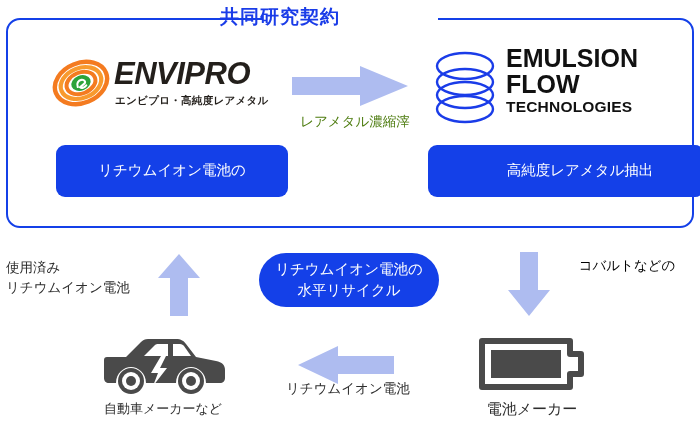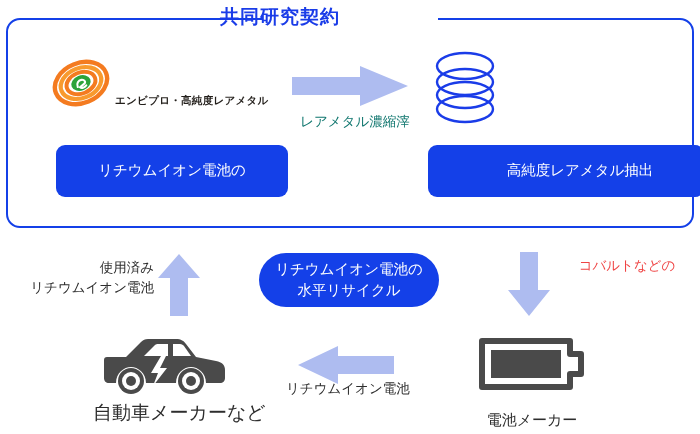--- a/index.html
+++ b/index.html
@@ -95,21 +95,21 @@
     width: 116px;
     height: 40px;
   }
   #transfer-caption {
     position: absolute;
     left: 280px;
     top: 113px;
     width: 150px;
     text-align: center;
     font-size: 13.5px;
-    color: #0f766e;
+    color: #4d7c0f;
     white-space: nowrap;
   }
 
   
   #emulsion-logo {
     position: absolute;
     left: 434px;
     top: 46px;
     width: 230px;
     height: 84px;
@@ -192,34 +192,34 @@
     top: 346px;
     width: 96px;
     height: 38px;
   }
 
   #label-used-battery {
     position: absolute;
     left: 6px;
     top: 258px;
     width: 148px;
-    text-align: right;
+    text-align: left;
     font-size: 13.5px;
     line-height: 1.5;
     color: #2d2d2d;
   }
   #label-cobalt {
     position: absolute;
     left: 556px;
     top: 256px;
     width: 142px;
     text-align: center;
     font-size: 13.5px;
     line-height: 1.5;
-    color: #ef4444;
+    color: #000000;
   }
   #label-lib-flow {
     position: absolute;
     left: 286px;
     top: 380px;
     width: 122px;
     text-align: center;
     font-size: 13.5px;
     color: #2d2d2d;
     white-space: nowrap;
@@ -257,34 +257,33 @@
     width: 110px;
     height: 62px;
   }
 
   #label-car-maker {
     position: absolute;
     left: 93px;
     top: 400px;
     width: 140px;
     text-align: center;
-    font-size: 19px;
+    font-size: 13px;
     color: #2d2d2d;
     white-space: nowrap;
   }
   #label-battery-maker {
     position: absolute;
     left: 462px;
     top: 400px;
     width: 140px;
     text-align: center;
     font-size: 15px;
     color: #2d2d2d;
     white-space: nowrap;
-    margin-top: 11px;
   }
 
   .twoline span { display: block; }
 </style>
 </head>
 <body>
 
 <div id="contract-panel"></div>
 <div id="contract-title-gap"></div>
 <div id="contract-title">共同研究契約</div>
@@ -294,38 +293,44 @@
     <svg width="58" height="58" viewBox="0 0 58 58" xmlns="http://www.w3.org/2000/svg">
       <g transform="rotate(-22 29 29)">
         <ellipse cx="29" cy="29" rx="27" ry="20" fill="none" stroke="#f47b20" stroke-width="4.4"></ellipse>
         <ellipse cx="29" cy="29" rx="21" ry="15" fill="none" stroke="#f89a2e" stroke-width="4.2"></ellipse>
         <ellipse cx="29" cy="29" rx="15" ry="10.5" fill="none" stroke="#f47b20" stroke-width="4"></ellipse>
         <ellipse cx="29" cy="29" rx="10" ry="7.5" fill="#2ca33a"></ellipse>
         <path d="M24.5 31.5 C24.5 27.5 27.5 25.5 30.5 26.2 C33.6 27 34.2 30 31.5 31 L26.5 32.6 C27.5 34.4 30.5 34.6 33 33.2" fill="none" stroke="#ffffff" stroke-width="2.1" stroke-linecap="round"></path>
       </g>
     </svg>
   </div>
+  <div id="envipro-wordmark">ENVIPRO</div>
   <div id="envipro-sub">エンビプロ・高純度レアメタル</div>
 </div>
 
 <div id="transfer-arrow">
   <svg width="116" height="40" viewBox="0 0 116 40" xmlns="http://www.w3.org/2000/svg">
     <polygon points="0,11 68,11 68,0 116,20 68,40 68,29 0,29" fill="#aebcf0"></polygon>
   </svg>
 </div>
 <div id="transfer-caption">レアメタル濃縮滓</div>
 
 <div id="emulsion-logo">
   <div id="emulsion-rings">
     <svg width="62" height="78" viewBox="0 0 62 78" xmlns="http://www.w3.org/2000/svg">
       <ellipse cx="31" cy="17" rx="28" ry="13" fill="none" stroke="#1a3ce8" stroke-width="2.4"></ellipse>
       <ellipse cx="31" cy="33" rx="28" ry="13" fill="none" stroke="#1a3ce8" stroke-width="2.4"></ellipse>
       <ellipse cx="31" cy="46" rx="28" ry="13" fill="none" stroke="#1a3ce8" stroke-width="2.4"></ellipse>
       <ellipse cx="31" cy="60" rx="28" ry="13" fill="none" stroke="#1a3ce8" stroke-width="2.4"></ellipse>
     </svg>
+  </div>
+  <div id="emulsion-text">
+    <div class="ef-line1">EMULSION</div>
+    <div class="ef-line2">FLOW</div>
+    <div class="ef-line3">TECHNOLOGIES</div>
   </div>
 </div>
 
 <div id="proc-box-left" class="proc-box">
   <div class="twoline">
     <span>リチウムイオン電池の</span>
   </div>
 </div>
 
 <div id="proc-box-right" class="proc-box">

